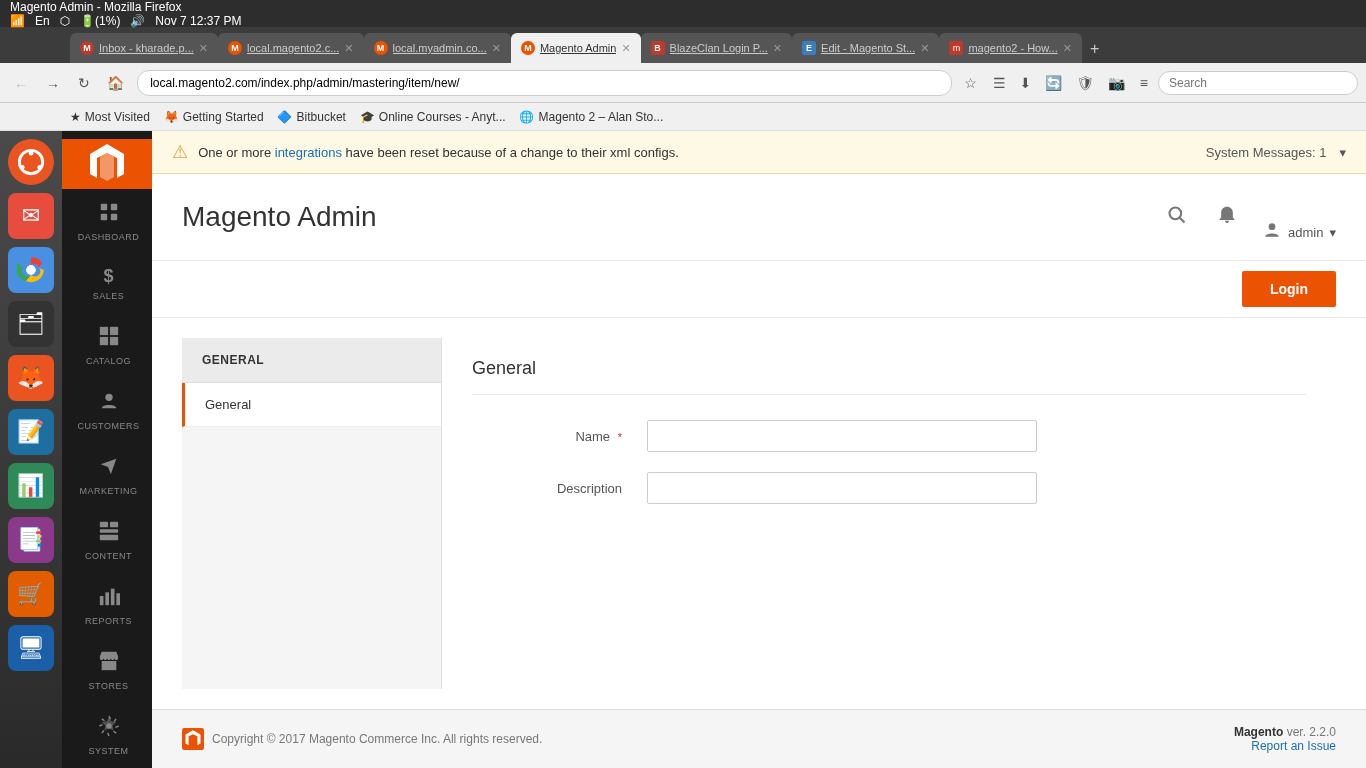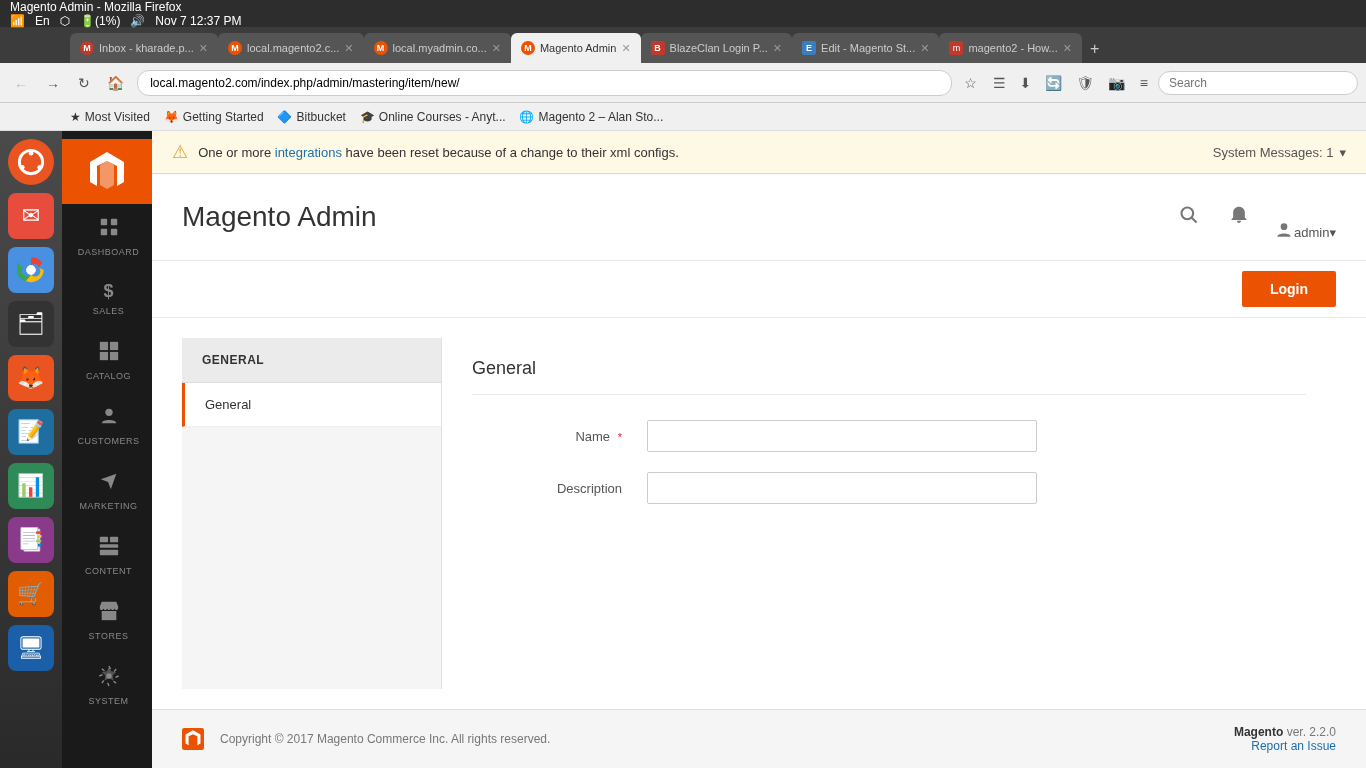--- a/index.html
+++ b/index.html
@@ -39,21 +39,21 @@
       gap: 5px;
       cursor: pointer;
       position: relative;
       height: 30px;
     }
     .tab.active {
       background: #f0f0f0;
       color: #333;
     }
     .tab-favicon { width: 14px; height: 14px; border-radius: 2px; flex-shrink: 0; }
-    .tab-title { overflow: hidden; white-space: nowrap; text-overflow: ellipsis; flex: 1; font-size: 11px; }
+    .tab-title { overflow: hidden; white-space: nowrap; text-overflow: ellipsis; flex: 1; font-size: 11px; text-decoration: underline; }
     .tab-close { font-size: 11px; color: #999; cursor: pointer; flex-shrink: 0; }
     .new-tab-btn { color: #ccc; padding: 5px 8px; cursor: pointer; font-size: 16px; }
 
     .nav-bar {
       background: #f0f0f0;
       height: 40px;
       display: flex;
       align-items: center;
       padding: 0 8px;
       gap: 6px;
@@ -187,35 +187,35 @@
       background: #fdf9e5;
       border-bottom: 1px solid #e0d8a0;
       padding: 10px 20px;
       display: flex;
       align-items: center;
       justify-content: space-between;
     }
     .system-msg-left { display: flex; align-items: center; gap: 10px; font-size: 13px; color: #333; }
     .warn-icon { color: #e0a030; font-size: 18px; }
     .integration-link { color: #1a6faf; text-decoration: none; margin-top: 20px; }
-    .system-msg-right { font-size: 13px; color: #555; display: flex; align-items: center; gap: 6px; cursor: pointer; }
+    .system-msg-right { font-size: 13px; color: #555; display: flex; align-items: center; gap: 13px; cursor: pointer; }
 
     
     .page-header {
       background: #fff;
       padding: 15px 30px;
       display: flex;
       align-items: center;
       justify-content: space-between;
       border-bottom: 1px solid #e8e8e8;
     }
     .page-title-text { font-size: 28px; font-weight: 300; color: #333; }
     .page-header-actions { display: flex; align-items: center; gap: 20px; }
     .header-icon-btn { background: none; border: none; cursor: pointer; font-size: 20px; color: #777; padding: 5px; }
-    .admin-user { display: flex; align-items: center; gap: 0; color: #555; cursor: pointer; font-size: 13px; margin-top: 31px; }
+    .admin-user { display: flex; align-items: center; gap: 6px; color: #555; cursor: pointer; font-size: 13px; margin-top: 31px; }
     .admin-avatar { font-size: 20px; color: #777; }
 
     
     .action-bar {
       background: #fff;
       padding: 10px 30px;
       display: flex;
       align-items: center;
       justify-content: flex-end;
       border-bottom: 1px solid #e8e8e8;
@@ -308,21 +308,21 @@
     .admin-footer {
       background: #f5f5f5;
       border-top: 1px solid #ddd;
       padding: 15px 30px;
       display: flex;
       align-items: center;
       justify-content: space-between;
       font-size: 12px;
       color: #777;
     }
-    .footer-logo { display: flex; align-items: center; gap: 16px; }
+    .footer-logo { display: flex; align-items: center; gap: 8px; }
     .footer-right { text-align: right; }
     .footer-version { font-weight: 700; color: #333; }
     .footer-link { color: #1a6faf; text-decoration: none; cursor: pointer; }
 
     
     .ubuntu-logo { 
       width: 46px; height: 46px; border-radius: 50%; 
       background: #e95420; display: flex; align-items: center; justify-content: center;
       font-size: 20px; color: #fff;
     }
@@ -507,20 +507,31 @@
     <div class="sidebar-item">
       <span class="sidebar-icon">
         <svg width="22" height="22" viewBox="0 0 24 24" fill="currentColor">
           <rect x="2" y="2" width="9" height="6" rx="1"></rect>
           <rect x="13" y="2" width="9" height="6" rx="1"></rect>
           <rect x="2" y="10" width="20" height="4" rx="1"></rect>
           <rect x="2" y="16" width="20" height="6" rx="1"></rect>
         </svg>
       </span>
       <span class="sidebar-item-label">CONTENT</span>
+    </div>
+    <div class="sidebar-item">
+      <span class="sidebar-icon">
+        <svg width="22" height="22" viewBox="0 0 24 24" fill="currentColor">
+          <rect x="2" y="12" width="4" height="10"></rect>
+          <rect x="8" y="8" width="4" height="14"></rect>
+          <rect x="14" y="4" width="4" height="18"></rect>
+          <rect x="20" y="9" width="4" height="13"></rect>
+        </svg>
+      </span>
+      <span class="sidebar-item-label">REPORTS</span>
     </div>
     <div class="sidebar-item">
       <span class="sidebar-icon">
         <svg width="22" height="22" viewBox="0 0 24 24" fill="currentColor">
           <path d="M2 7 L4 2 L20 2 L22 7 L22 9 C22 10.1 21.1 11 20 11 C18.9 11 18 10.1 18 9 C18 10.1 17.1 11 16 11 C14.9 11 14 10.1 14 9 C14 10.1 13.1 11 12 11 C10.9 11 10 10.1 10 9 C10 10.1 9.1 11 8 11 C6.9 11 6 10.1 6 9 C6 10.1 5.1 11 4 11 C2.9 11 2 10.1 2 9 Z"></path>
           <rect x="4" y="12" width="16" height="10"></rect>
         </svg>
       </span>
       <span class="sidebar-item-label">STORES</span>
     </div>

